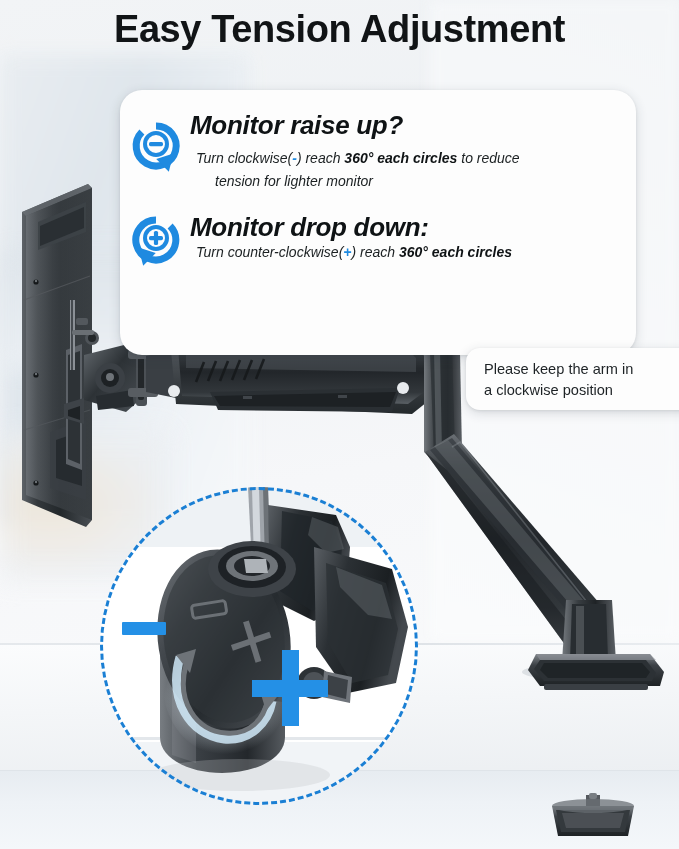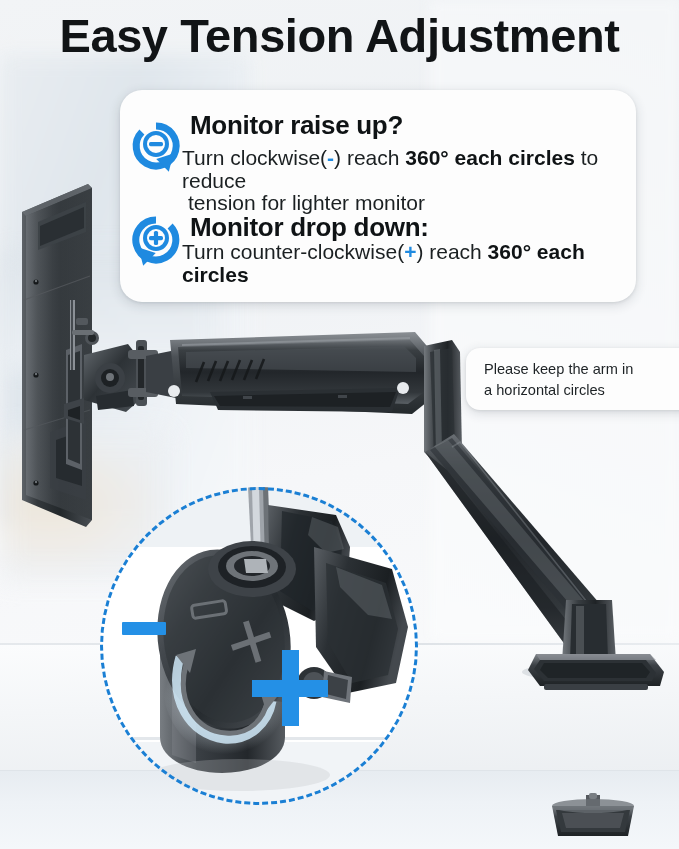--- a/index.html
+++ b/index.html
@@ -30,30 +30,30 @@
   .desk-edge{position:absolute;left:0;top:643px;width:679px;height:3px;
     background:linear-gradient(90deg,#e2e6ea,#d8dde2 55%,#e6eaee);opacity:.85;}
   .desk-front{position:absolute;left:0;top:771px;width:679px;height:78px;
     background:linear-gradient(180deg,#e7ecf1 0%,#eef2f6 40%,#f4f7fa 100%);}
   .desk-front-line{position:absolute;left:0;top:770px;width:679px;height:2px;
     background:#dfe4e9;}
 
   
   .title{
     position:absolute;left:0;top:8px;width:679px;text-align:center;
-    font-size:47px;font-weight:bold;color:#111416;letter-spacing:-0.4px;
+    font-size:38px;font-weight:bold;color:#111416;letter-spacing:-0.4px;
     font-family:"Liberation Sans","DejaVu Sans",sans-serif;
   }
 
   
   .card{
     position:absolute;background:#fdfdfd;border-radius:22px;
     box-shadow:0 3px 12px rgba(40,50,60,.16),0 1px 3px rgba(40,50,60,.10);
   }
-  .card-main{left:120px;top:90px;width:516px;height:212px;}
+  .card-main{left:120px;top:90px;width:516px;height:265px;font-style:italic;}
   .card-note{left:466px;top:348px;width:213px;height:62px;border-radius:14px 0 0 14px;padding-left:26px;}
   .card-note-inner{
     position:absolute;left:18px;top:11px;width:185px;
     font-size:14.6px;line-height:21px;color:#1d2225;
   }
 
   .block{position:absolute;left:0;top:0;width:100%;}
   .blk1{top:14px;}
   .blk2{top:110px;}
 
@@ -62,28 +62,28 @@
   .blk2 .icon-wrap{top:12px;}
 
   .head{
     position:absolute;left:70px;font-size:26px;font-weight:bold;color:#0f1315;
     letter-spacing:-0.3px;white-space:nowrap;
   }
   .blk1 .head{top:6px;}
   .blk2 .head{top:12px;}
 
   .body{
-    position:absolute;left:62px;width:448px;
-    font-size:21px;line-height:22.5px;color:#1b2022;
+    position:absolute;left:76px;width:448px;
+    font-size:14px;line-height:22.5px;color:#1b2022;
   }
   .blk1 .body{top:43px;}
   .blk2 .body{top:41px;}
   .body b{font-weight:bold;color:#0f1315;}
   .sgn{color:#1f8ae0;font-weight:bold;}
-  .indent{padding-left:6px;display:inline-block;}
+  .indent{padding-left:6px;display:inline-block;margin-left:13px;}
 
   
   .detail-circle{
     position:absolute;left:100px;top:487px;width:318px;height:318px;
     border-radius:50%;overflow:hidden;background:#ffffff;
   }
   .detail-ring{
     position:absolute;left:100px;top:487px;width:318px;height:318px;
     border-radius:50%;border:3px dashed #1a7fd4;box-sizing:border-box;
   }
@@ -377,17 +377,17 @@
       <div class="head">Monitor drop down:</div>
       <div class="body">
         <span>Turn counter-clockwise(</span><span class="sgn">+</span><span>) reach </span><b>360° each circles</b><br>
       </div>
     </div>
   </div>
 
   <div class="card card-note">
     <div class="card-note-inner">
       <span>Please keep the arm in</span><br>
-      <span>a horizontal circles</span>
+      <span>a clockwise position</span>
     </div>
   </div>
 
 </div>
 
 </body></html>

